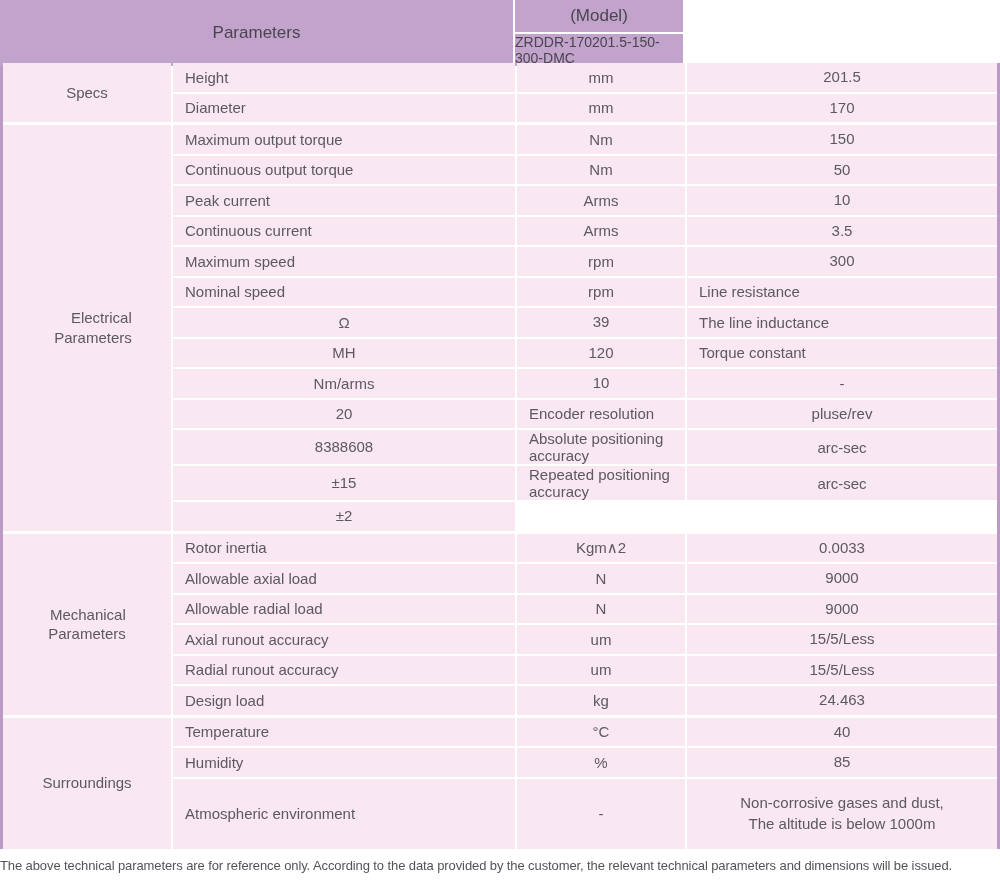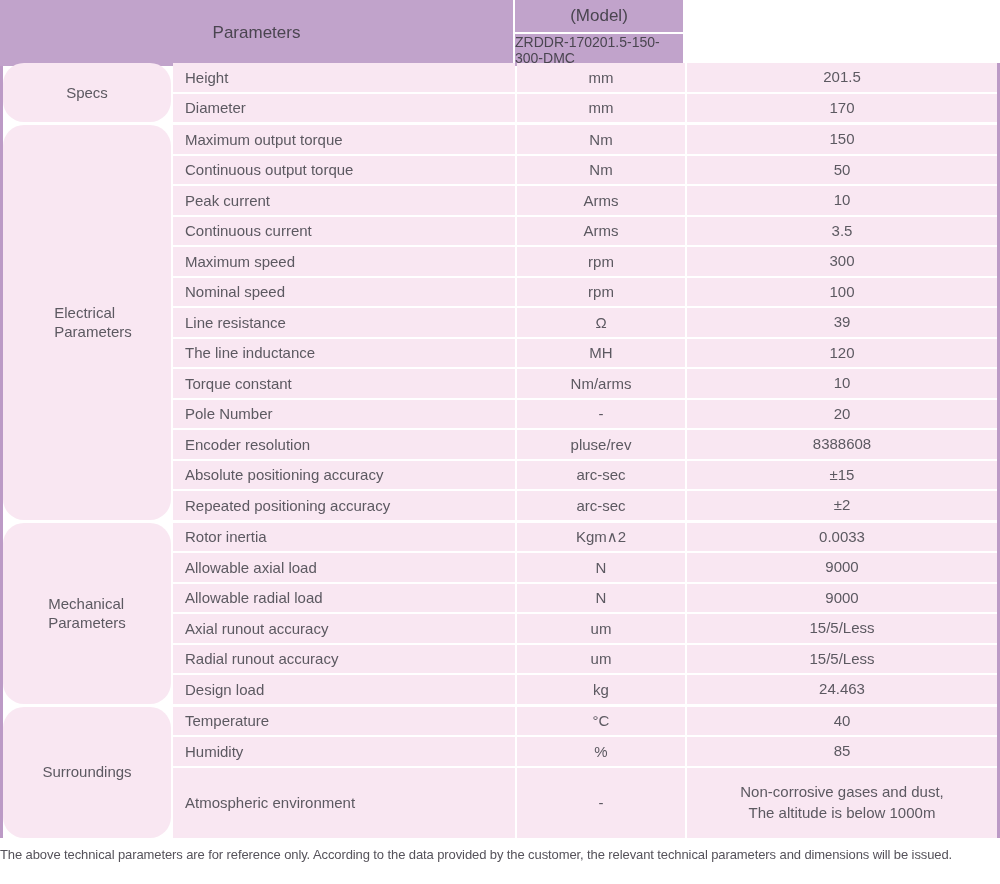--- a/index.html
+++ b/index.html
@@ -79,24 +79,23 @@
   .cell {
     background: var(--cell_bg);
     display: flex;
     align-items: center;
     font-size: 15px;
     color: var(--cell_text);
   }
   .label-cell {
     grid-column: 1;
     justify-content: center;
-    text-align: left;
+    text-align: right;
     white-space: pre-line;
     line-height: 1.3;
-    border-radius: 21px;
   }
   .param-cell { padding-left: 12px; }
   .unit-cell, .value-cell { justify-content: center; text-align: center; }
   .value-cell { white-space: pre-line; line-height: 1.35; }
   .cell.tall { min-height: 70px; }
 
   
   .footnote {
     margin-top: 9px;
     font-size: 13px;
@@ -140,31 +139,29 @@
           <div class="cell unit-cell">Arms</div>
           <div class="cell value-cell">10</div>
           <div class="cell param-cell">Continuous current</div>
           <div class="cell unit-cell">Arms</div>
           <div class="cell value-cell">3.5</div>
           <div class="cell param-cell">Maximum speed</div>
           <div class="cell unit-cell">rpm</div>
           <div class="cell value-cell">300</div>
           <div class="cell param-cell">Nominal speed</div>
           <div class="cell unit-cell">rpm</div>
-          <div class="cell value-cell">100</div>
           <div class="cell param-cell">Line resistance</div>
           <div class="cell unit-cell">Ω</div>
           <div class="cell value-cell">39</div>
           <div class="cell param-cell">The line inductance</div>
           <div class="cell unit-cell">MH</div>
           <div class="cell value-cell">120</div>
           <div class="cell param-cell">Torque constant</div>
           <div class="cell unit-cell">Nm/arms</div>
           <div class="cell value-cell">10</div>
-          <div class="cell param-cell">Pole Number</div>
           <div class="cell unit-cell">-</div>
           <div class="cell value-cell">20</div>
           <div class="cell param-cell">Encoder resolution</div>
           <div class="cell unit-cell">pluse/rev</div>
           <div class="cell value-cell">8388608</div>
           <div class="cell param-cell">Absolute positioning accuracy</div>
           <div class="cell unit-cell">arc-sec</div>
           <div class="cell value-cell">±15</div>
           <div class="cell param-cell">Repeated positioning accuracy</div>
           <div class="cell unit-cell">arc-sec</div>

